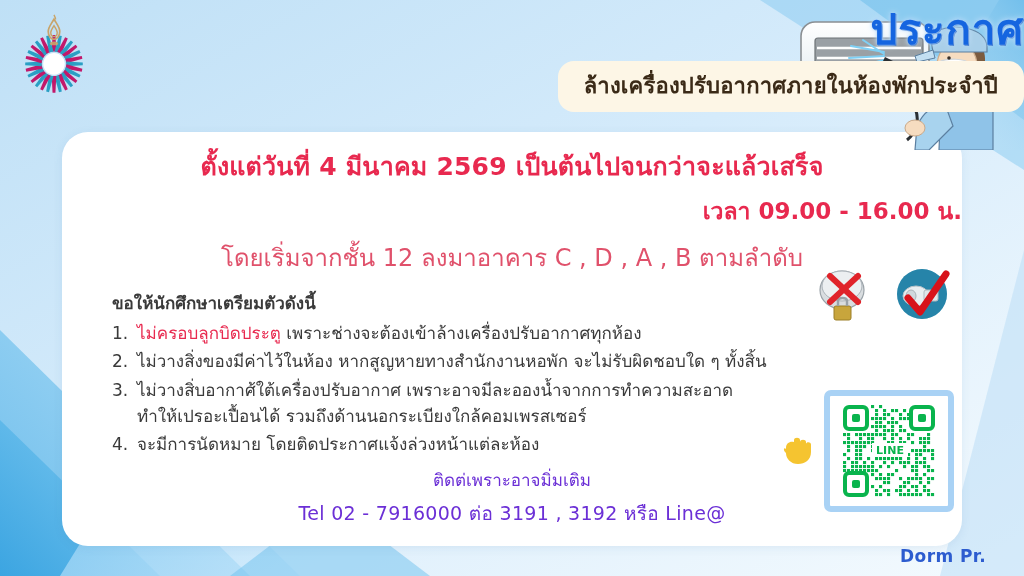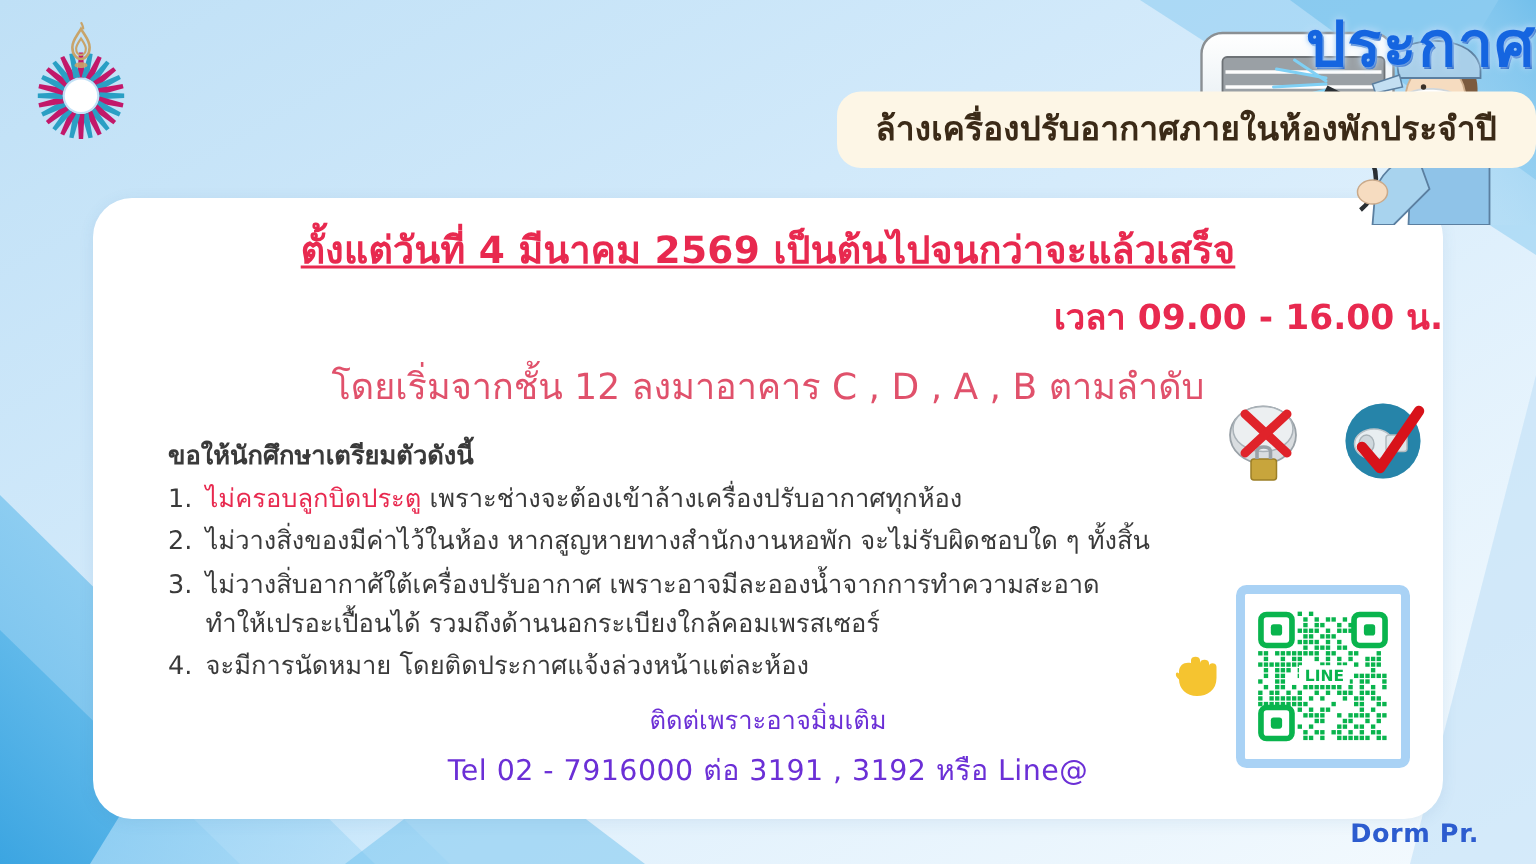--- a/index.html
+++ b/index.html
@@ -34,21 +34,21 @@
 
   
   .card {
     position:absolute; left:62px; top:132px; width:900px; height:414px;
     background:#ffffff; border-radius:26px; z-index:3;
     box-shadow:0 2px 10px rgba(60,120,170,.10);
   }
 
   
   .headline { text-align:center; padding-top:14px; }
-  .hl-date { font-size:25px; font-weight:bold; color:#e8294f; letter-spacing:.2px;text-decoration:underline; }
+  .hl-date { font-size:25px; font-weight:bold; color:#e8294f; letter-spacing:.2px; }
   .hl-time { font-size:23px; font-weight:bold; color:#e8294f; margin-top:7px;text-align:right; }
   .hl-floor { font-size:24px; color:#e0516b; margin-top:9px; font-weight:normal; }
 
   
   .prep-title {
     font-size:17px; font-weight:bold; color:#3a3a3a;
     margin:12px 0 4px 50px;
   }
   ol.prep { list-style:none; margin:0 0 0 50px; padding:0; }
   ol.prep > li {
@@ -68,21 +68,21 @@
   .knob-icons { position:absolute; left:812px; top:266px; width:160px; height:62px; z-index:7; }
 
   
   .hand {
     position:absolute; left:782px; top:436px; z-index:7;
     font-size:32px; line-height:1; color:#f5c430;
   }
 
   
   .qr-card {
-    position:absolute; left:824px; top:390px; width:116px; height:122px; z-index:7;
+    position:absolute; left:824px; top:390px; width:130px; height:122px; z-index:7;
     background:#ffffff; border:6px solid #a9d2f5; border-radius:7px; padding:5px;
   }
   .qr-card svg { display:block; width:100%; height:100%; }
 
   
   .signature {
     position:absolute; right:38px; bottom:10px; z-index:8;
     font-size:17px; font-weight:bold; color:#2d5ccf;
     font-family:"DejaVu Sans", sans-serif; letter-spacing:.4px;
   }

